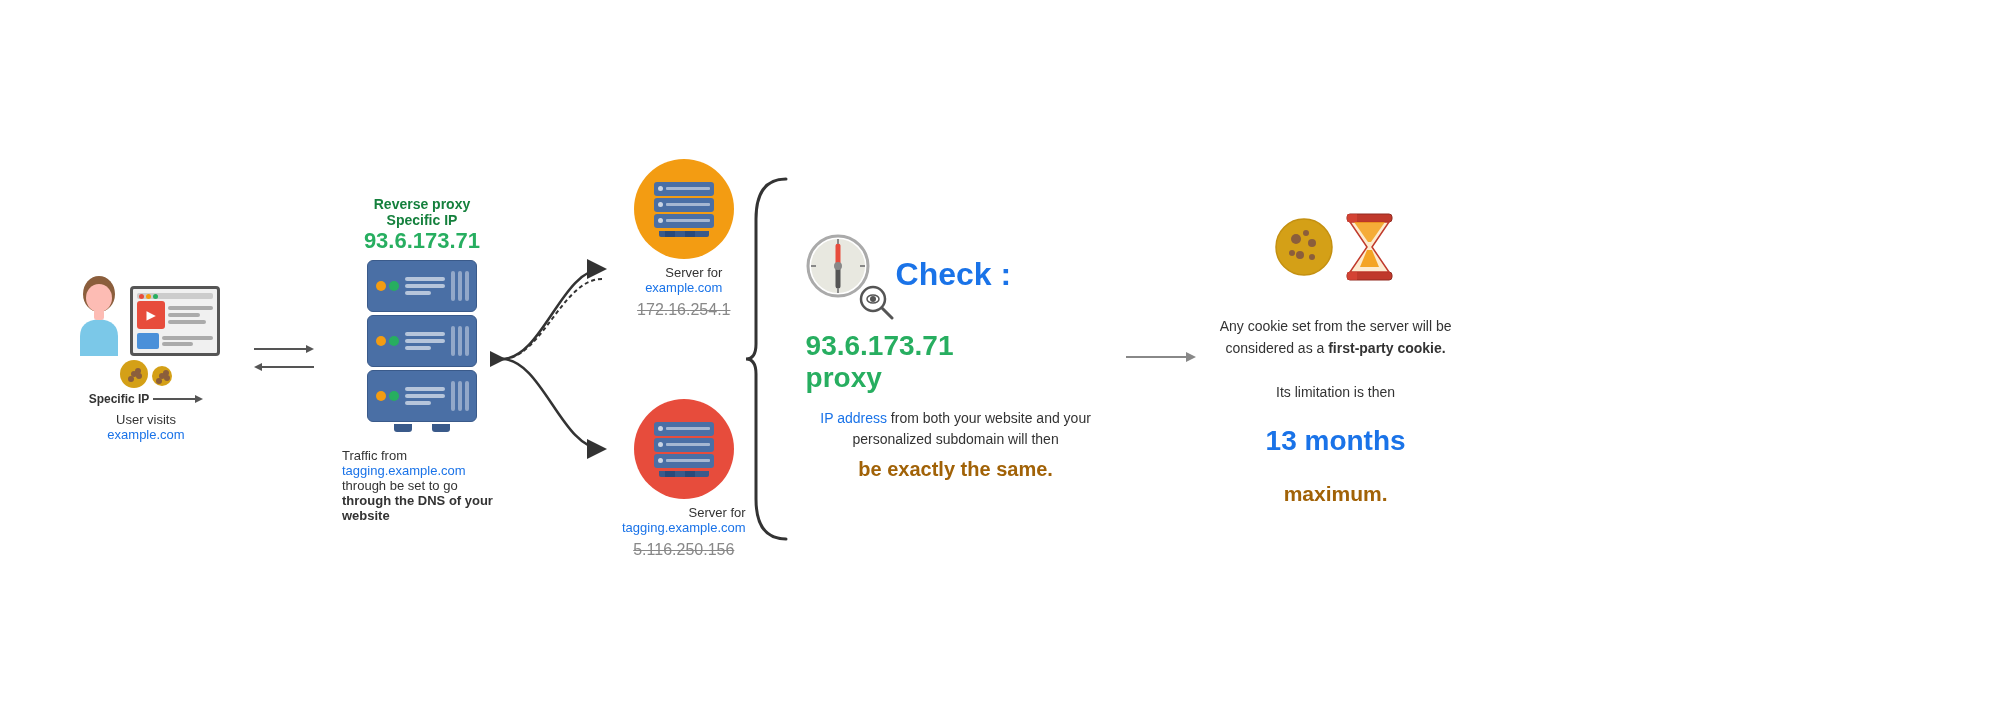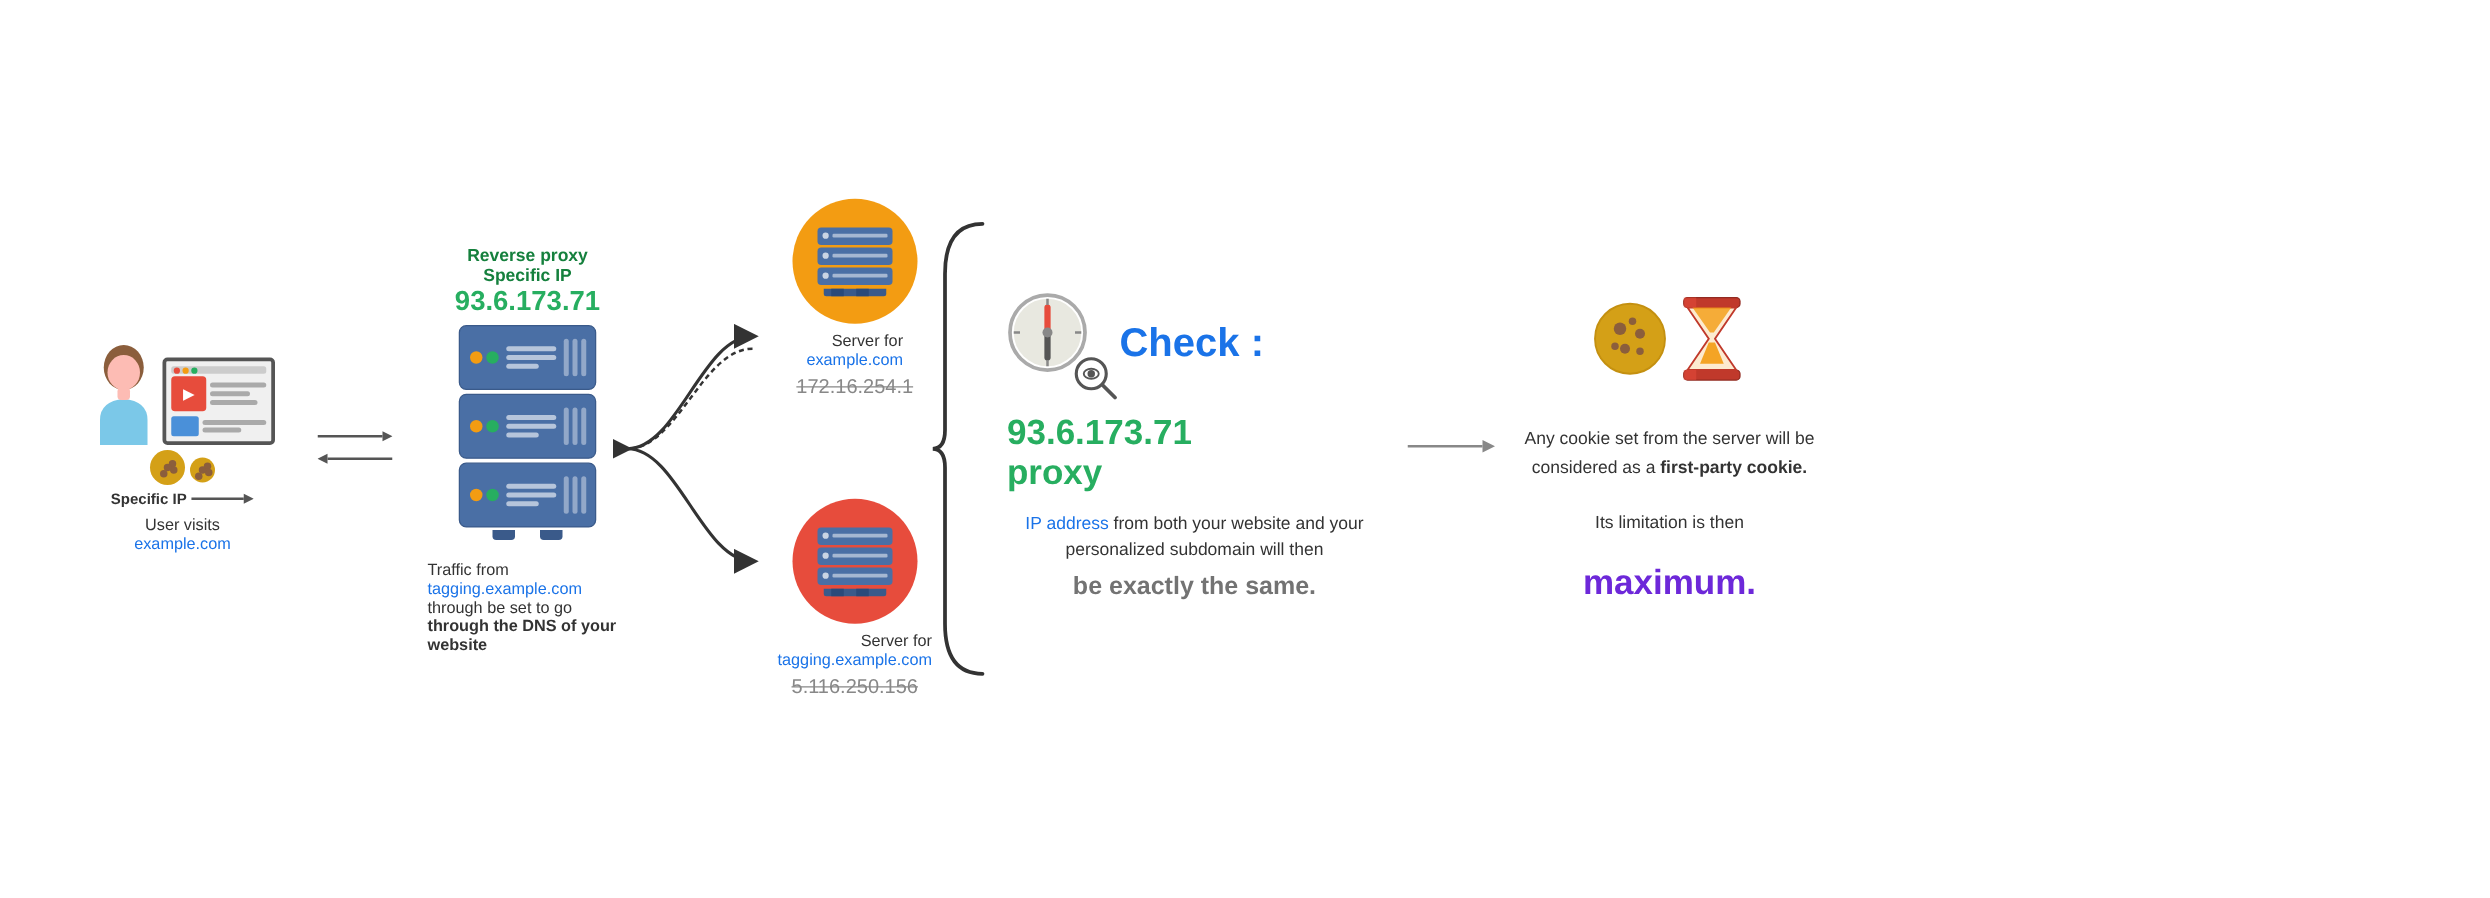--- a/index.html
+++ b/index.html
@@ -329,21 +329,21 @@
       line-height: 1.5;
     }
     .check-desc .highlight {
       font-weight: normal;
       color: #1a73e8;
     }
     .check-desc .big-same {
       display: block;
       font-size: 20px;
       font-weight: bold;
-      color: #737373;
+      color: #a16207;
       margin-top: 4px;
     }
 
     
     .result-section {
       flex-shrink: 0;
       max-width: 260px;
       display: flex;
       flex-direction: column;
       gap: 25px;
@@ -367,23 +367,23 @@
       color: #333;
       text-align: center;
     }
     .result-months {
       font-size: 28px;
       font-weight: bold;
       color: #1a73e8;
       text-align: center;
     }
     .result-maximum {
-      font-size: 28px;
-      font-weight: bold;
-      color: #6d28d9;
+      font-size: 21px;
+      font-weight: bold;
+      color: #a16207;
       text-align: center;
     }
   </style>
 </head>
 <body>
 
 <div class="diagram">
 
   <div class="left-section">
     <div class="user-with-screen">
@@ -680,16 +680,17 @@
         <path d="M18,55 L37,55 L30,38 L25,38 Z" fill="#f39c12" opacity="0.9"></path>
 
         <rect x="5" y="2" width="10" height="8" rx="0" fill="#e74c3c" opacity="0.5"></rect>
         <rect x="5" y="60" width="10" height="8" rx="0" fill="#e74c3c" opacity="0.5"></rect>
       </svg>
     </div>
     <div class="result-text">
       <span>Any cookie set from the server will be considered as a </span><span class="bold">first-party cookie.</span>
     </div>
     <div class="result-limit">Its limitation is then</div>
+    <div class="result-months">13 months</div>
     <div class="result-maximum">maximum.</div>
   </div>
 
 </div>
 
 </body></html>

